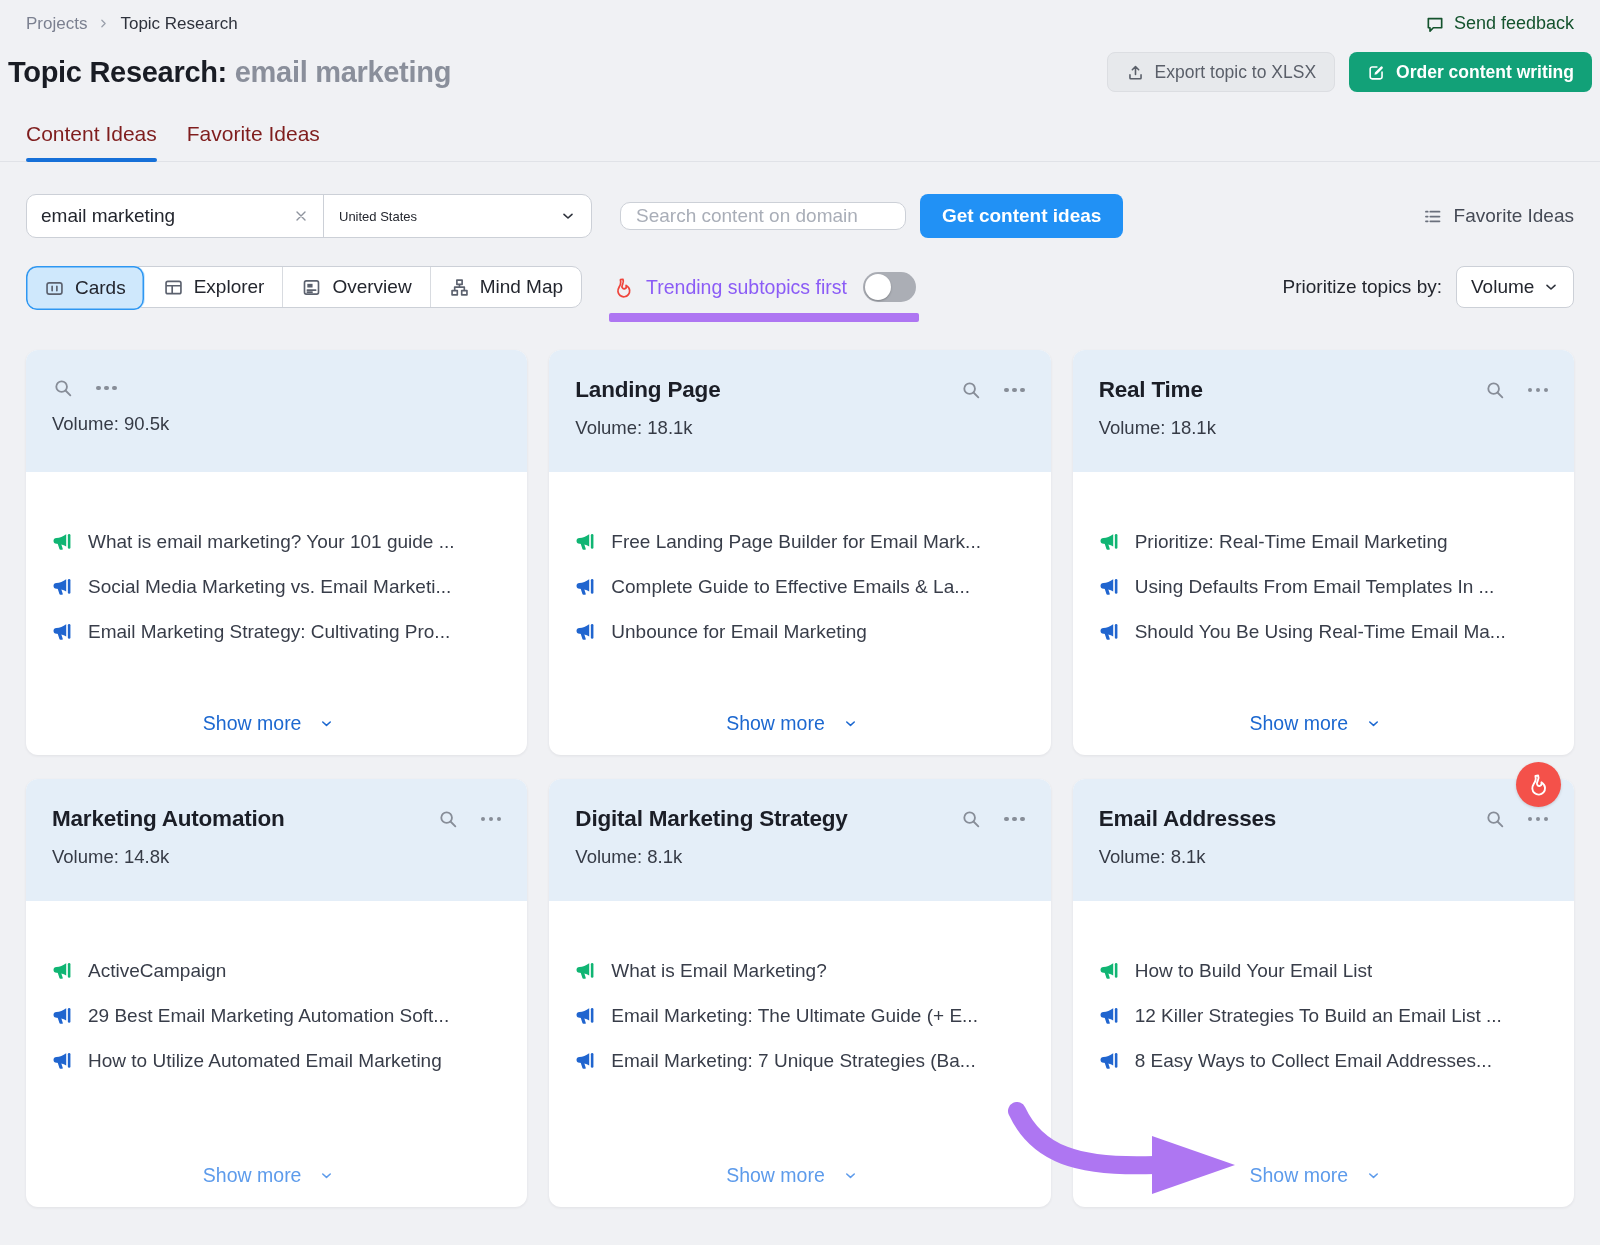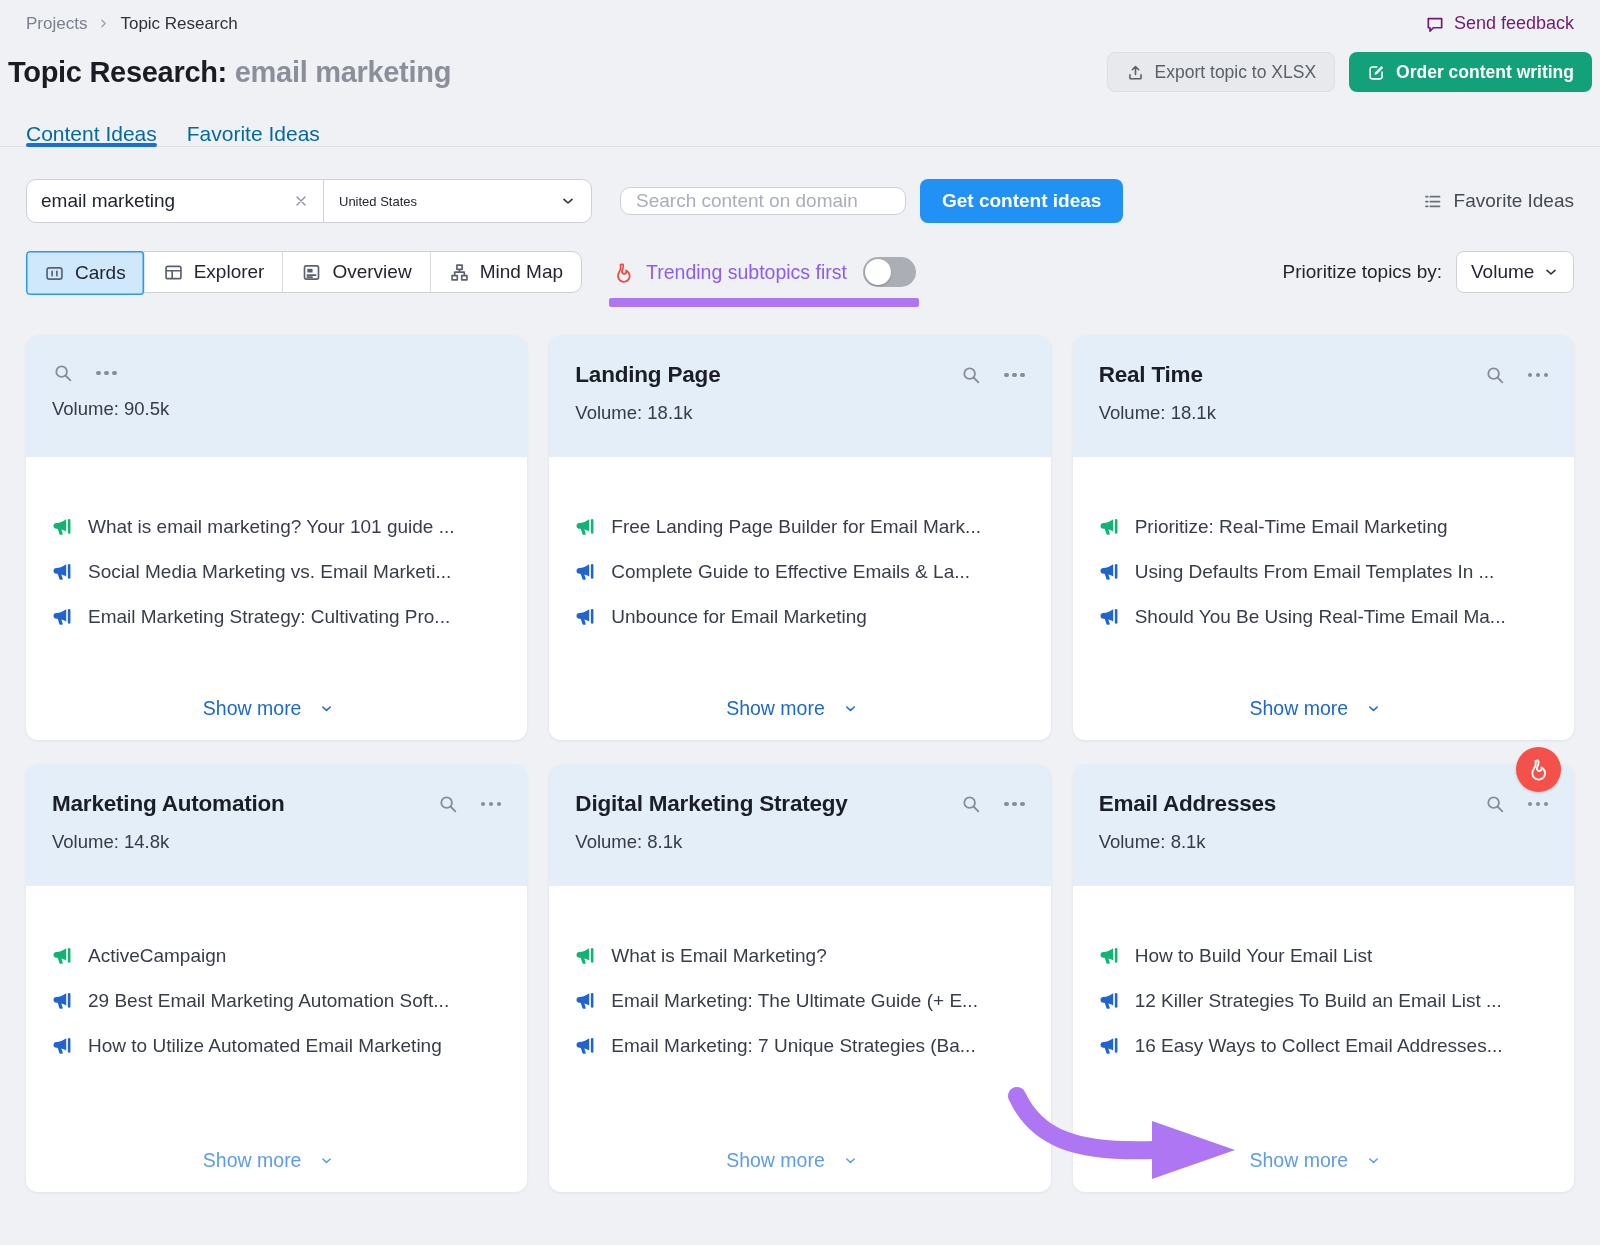--- a/index.html
+++ b/index.html
@@ -9,38 +9,38 @@
     font-family:"Liberation Sans","DejaVu Sans",sans-serif;
   }
   svg{display:block}
 
   
   .topbar{display:flex;justify-content:space-between;align-items:center;padding:13px 26px 0}
   .breadcrumb{display:flex;align-items:center;gap:10px;font-size:17px;color:#7b8090}
   .crumb-link{cursor:pointer}
   .crumb-current{color:#2e323c}
   .bc-chev{width:13px;height:13px;color:#9aa0ab}
-  .feedback{display:flex;align-items:center;gap:9px;color:#701a75;font-size:18px;cursor:pointer}
+  .feedback{display:flex;align-items:center;gap:9px;color:#14532d;font-size:18px;cursor:pointer}
   .feedback svg{width:20px;height:20px}
 
   
   .title-row{display:flex;justify-content:space-between;align-items:center;padding:18px 8px 0}
   h1{margin:0;font-size:29px;letter-spacing:-.3px;font-weight:700}
   .t-prefix{color:#191c24}
   .t-query{color:#8a8f9b}
   .title-actions{display:flex;gap:14px}
   .btn{height:40px;border-radius:8px;border:none;display:flex;align-items:center;gap:10px;
        padding:0 18px;font-size:17.5px;font-family:inherit;cursor:pointer;box-sizing:border-box}
   .btn svg{width:19px;height:19px}
   .btn-gray{background:#e7e9ec;color:#5a5f69;border:1px solid #dcdee2}
   .btn-green{background:#12a178;color:#fff;font-weight:700}
 
   
   .tabs{display:flex;gap:30px;padding:30px 26px 0;border-bottom:1px solid #e0e2e7}
-  .tab{font-size:21px;color:#0369a1;position:relative;cursor:pointer}
+  .tab{font-size:21px;color:#7f1d1d;padding-bottom:15px;position:relative;cursor:pointer}
   .tab.active::after{content:"";position:absolute;left:0;right:0;bottom:-1px;height:4px;background:#1670d8;border-radius:2px}
 
   
   .controls-row{display:flex;align-items:center;padding:32px 26px 0}
   .query-group{display:flex;width:566px;height:44px;background:#fff;border:1px solid #ccd0d7;border-radius:10px;box-sizing:border-box}
   .query-input{flex:0 0 268px;display:flex;align-items:center;gap:8px;padding:0 14px;border-right:1px solid #ccd0d7}
   .query-input input{border:none;outline:none;font:inherit;font-size:19px;color:#23262e;width:100%;background:transparent;padding:0}
   .x-icon{width:16px;height:16px;color:#8f949e;cursor:pointer;flex:none}
   .country-select{flex:1;display:flex;align-items:center;justify-content:space-between;padding:0 15px;font-size:13px;cursor:pointer}
   .chev{width:16px;height:16px;color:#2e323c;flex:none}
@@ -50,21 +50,21 @@
   .btn-blue{margin-left:14px;height:44px;padding:0 22px;background:#2191f5;color:#fff;border:none;border-radius:8px;font-size:19px;font-weight:700;font-family:inherit;cursor:pointer}
   .fav-link{margin-left:auto;display:flex;align-items:center;gap:11px;font-size:19px;color:#454a55;cursor:pointer}
   .fav-link svg{width:21px;height:21px;color:#6a707c}
 
   
   .view-row{display:flex;align-items:center;padding:28px 26px 0}
   .segmented{display:flex;height:42px;background:#fff;border:1px solid #ccd0d7;border-radius:10px;box-sizing:border-box}
   .segment{display:flex;align-items:center;gap:10px;padding:0 18px;font-size:19px;color:#23262e;border-right:1px solid #d8dbe0;cursor:pointer}
   .segment:last-child{border-right:none}
   .segment svg{width:21px;height:21px;color:#5b616e}
-  .segment.active{background:#cfe8fc;box-shadow:inset 0 0 0 1.5px #2e97f2;border-radius:4px;border-right-color:transparent;margin:-1px 0 -1px -1px;height:44px}
+  .segment.active{background:#cfe8fc;box-shadow:inset 0 0 0 1.5px #2e97f2;border-radius:11px;border-right-color:transparent;margin:-1px 0 -1px -1px;height:44px}
   .trending{display:flex;align-items:center;gap:11px;margin-left:30px;position:relative;height:42px}
   .trending::after{content:"";position:absolute;left:-3px;right:-3px;bottom:-14px;height:9px;background:#ae76f2;border-radius:2px}
   .trending .flame{width:23px;height:23px;color:#ef453c;transform:rotate(-8deg)}
   .trending-label{font-size:19.5px;color:#8b5cf6}
   .toggle{width:53px;height:30px;border-radius:15px;background:#abaeb5;position:relative;cursor:pointer;margin-left:5px;flex:none}
   .toggle .knob{position:absolute;left:2px;top:2px;width:26px;height:26px;border-radius:50%;background:#fff;box-shadow:0 1px 2px rgba(0,0,0,.25)}
   .prioritize{margin-left:auto;display:flex;align-items:center;gap:14px;font-size:19px;color:#23262e}
   .vol-select{width:118px;height:42px;box-sizing:border-box;background:#fff;border:1px solid #ccd0d7;border-radius:8px;display:flex;align-items:center;justify-content:space-between;padding:0 14px;font-size:19px;cursor:pointer}
 
   
@@ -530,21 +530,21 @@
         <div class="idea">
           <svg>
               <use href="#i-mega"></use>
             </svg>
           <span class="idea-text">12 Killer Strategies To Build an Email List ...</span>
         </div>
         <div class="idea">
           <svg>
               <use href="#i-mega"></use>
             </svg>
-          <span class="idea-text">16 Easy Ways to Collect Email Addresses...</span>
+          <span class="idea-text">8 Easy Ways to Collect Email Addresses...</span>
         </div>
         <div class="show-more">
           <span>Show more</span>
           <svg class="chev">
               <use href="#i-chev-down"></use>
             </svg>
         </div>
       </div>
     </div>
 

